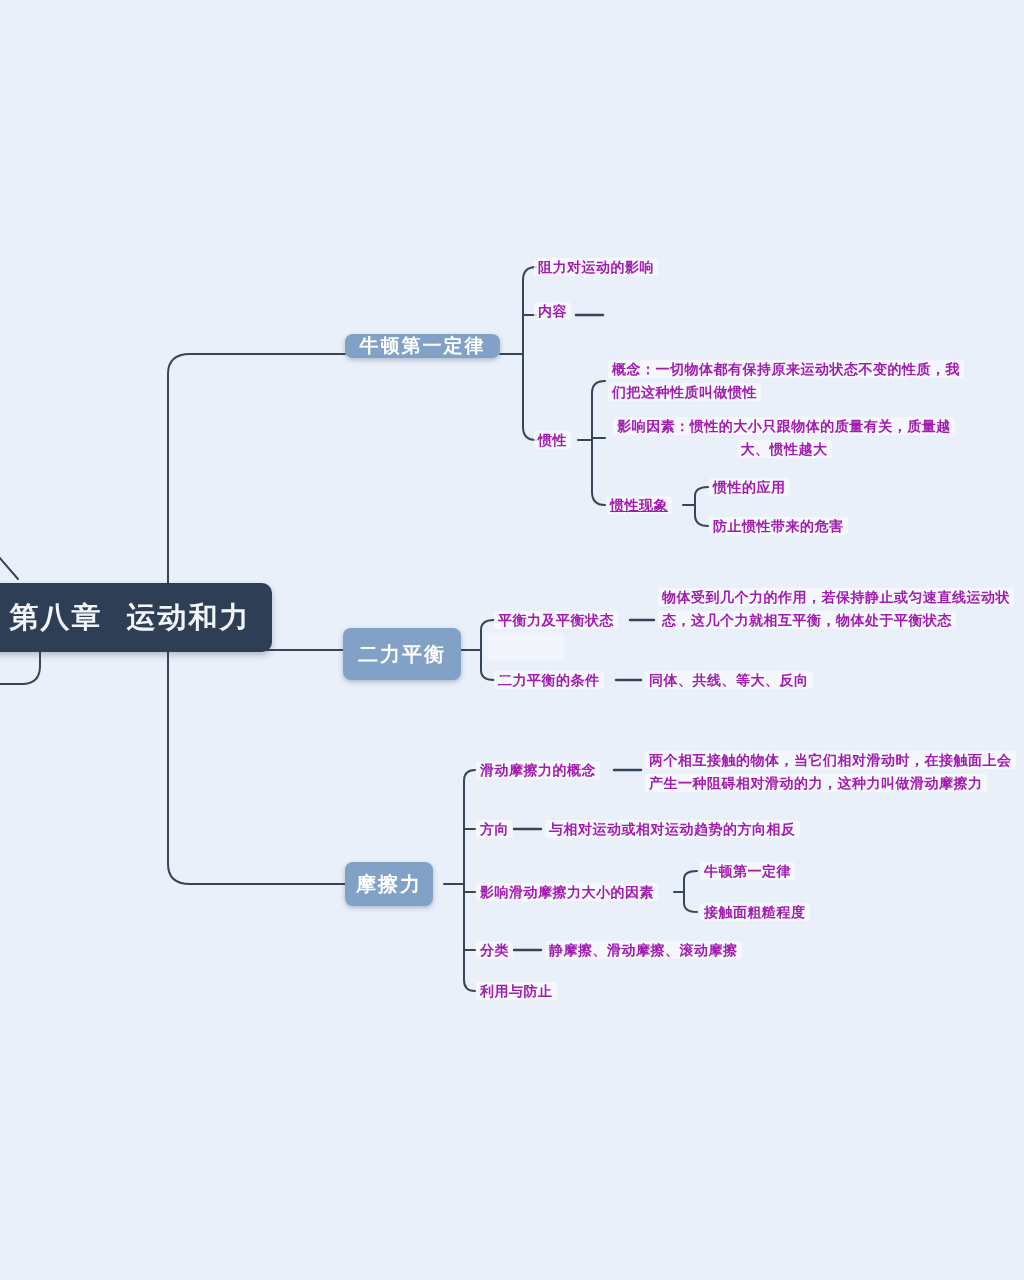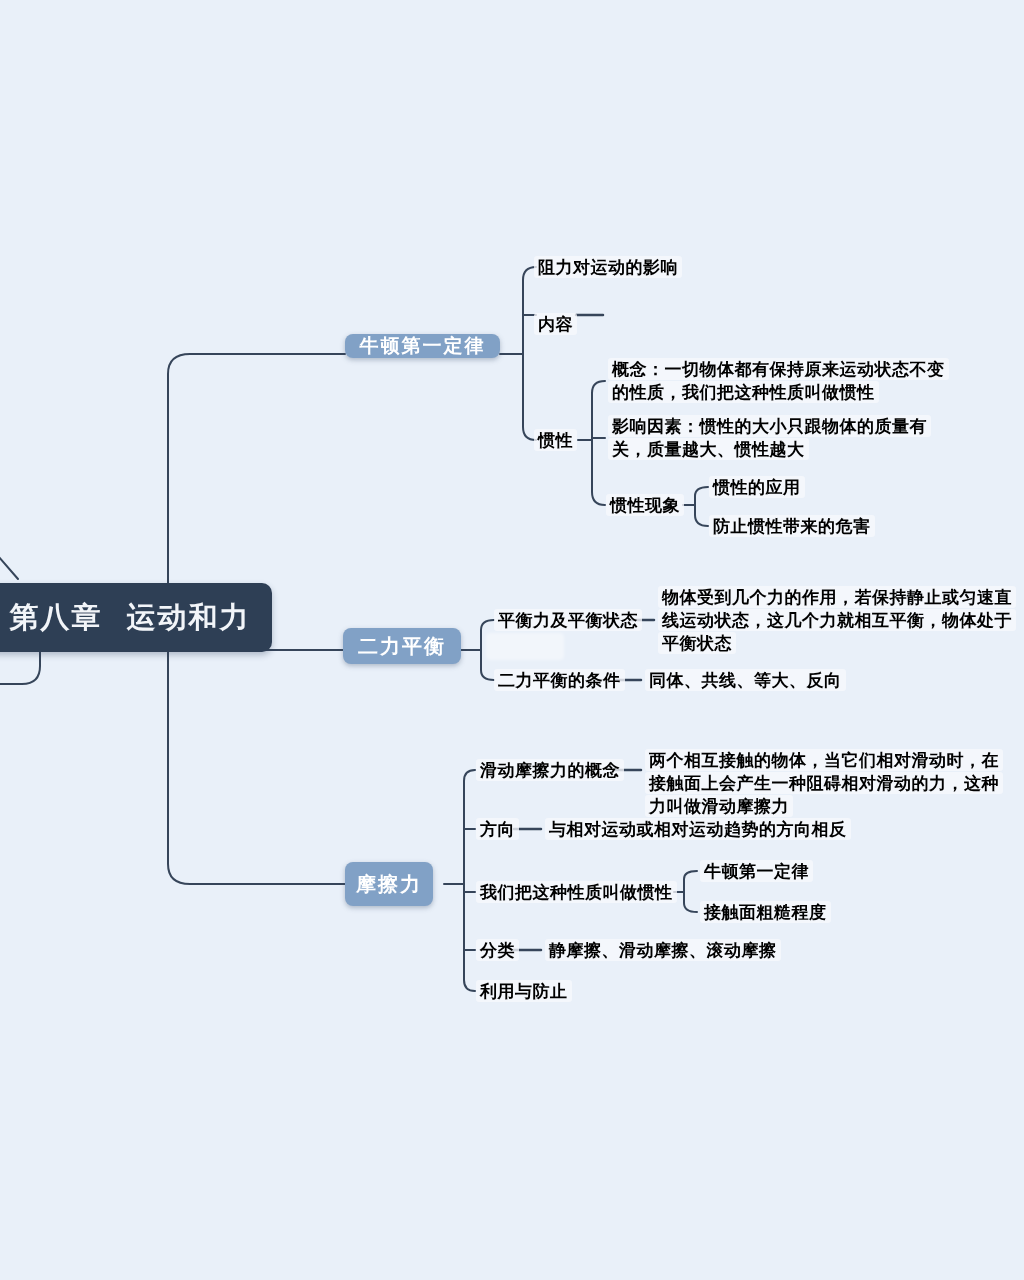--- a/index.html
+++ b/index.html
@@ -43,27 +43,27 @@
     border-radius: 8px;
     color: #ffffff;
     font-weight: 700;
     letter-spacing: 2px;
     display: flex;
     align-items: center;
     justify-content: center;
     box-shadow: 0 2px 5px rgba(60,80,110,.35);
   }
   #branch-newton   { left: 345px; top: 334px; width: 155px; height: 24px; font-size: 19px; }
-  #branch-balance  { left: 343px; top: 628px; width: 118px; height: 36px; font-size: 20px; }
+  #branch-balance  { left: 343px; top: 628px; width: 118px; height: 52px; font-size: 20px; }
   #branch-friction { left: 345px; top: 862px; width:  88px; height: 44px; font-size: 20px; }
   .leaf {
     position: absolute;
-    font-size: 17px;
+    font-size: 14px;
     font-weight: 600;
-    color: #000000;
+    color: #a21caf;
     line-height: 23px;
     letter-spacing: 0.5px;
   }
   .leaf .hl {
     background: rgba(247,249,252,.78);
     border-radius: 3px;
     padding: 1px 4px;
     -webkit-box-decoration-break: clone;
     box-decoration-break: clone;
   }
@@ -125,33 +125,33 @@
 
   <div class="node-root">第八章  运动和力</div>
 
   <div id="branch-newton" class="node-branch">牛顿第一定律</div>
   <div id="branch-balance" class="node-branch">二力平衡</div>
   <div id="branch-friction" class="node-branch">摩擦力</div>
 
   <div class="leaf" style="left:534px; top:256px;">
     <span class="hl">阻力对运动的影响</span>
   </div>
-  <div class="leaf" style="left:534px; top:313px;">
+  <div class="leaf" style="left:534px; top:300px;">
     <span class="hl">内容</span>
   </div>
   <div class="leaf" style="left:534px; top:429px;">
     <span class="hl">惯性</span>
   </div>
   <div class="leaf" style="left:608px; top:358px; width:352px;">
     <span class="hl">概念：一切物体都有保持原来运动状态不变的性质，我们把这种性质叫做惯性</span>
   </div>
-  <div class="leaf" style="left:608px; top:415px; width:352px;">
+  <div class="leaf" style="left:608px; top:415px; width:352px;text-align:center;">
     <span class="hl">影响因素：惯性的大小只跟物体的质量有关，质量越大、惯性越大</span>
   </div>
-  <div class="leaf" style="left:606px; top:494px;">
+  <div class="leaf" style="left:606px; top:494px;text-decoration:underline;">
     <span class="hl">惯性现象</span>
   </div>
   <div class="leaf" style="left:709px; top:476px;">
     <span class="hl">惯性的应用</span>
   </div>
   <div class="leaf" style="left:709px; top:515px;">
     <span class="hl">防止惯性带来的危害</span>
   </div>
 
   <div class="leaf" style="left:494px; top:609px;">
@@ -174,21 +174,21 @@
   <div class="leaf" style="left:645px; top:737px; width:370px;margin-top:12px;">
     <span class="hl">两个相互接触的物体，当它们相对滑动时，在接触面上会产生一种阻碍相对滑动的力，这种力叫做滑动摩擦力</span>
   </div>
   <div class="leaf" style="left:476px; top:818px;">
     <span class="hl">方向</span>
   </div>
   <div class="leaf" style="left:545px; top:818px;">
     <span class="hl">与相对运动或相对运动趋势的方向相反</span>
   </div>
   <div class="leaf" style="left:476px; top:881px;">
-    <span class="hl">我们把这种性质叫做惯性</span>
+    <span class="hl">影响滑动摩擦力大小的因素</span>
   </div>
   <div class="leaf" style="left:700px; top:860px;">
     <span class="hl">牛顿第一定律</span>
   </div>
   <div class="leaf" style="left:700px; top:901px;">
     <span class="hl">接触面粗糙程度</span>
   </div>
   <div class="leaf" style="left:476px; top:939px;">
     <span class="hl">分类</span>
   </div>

